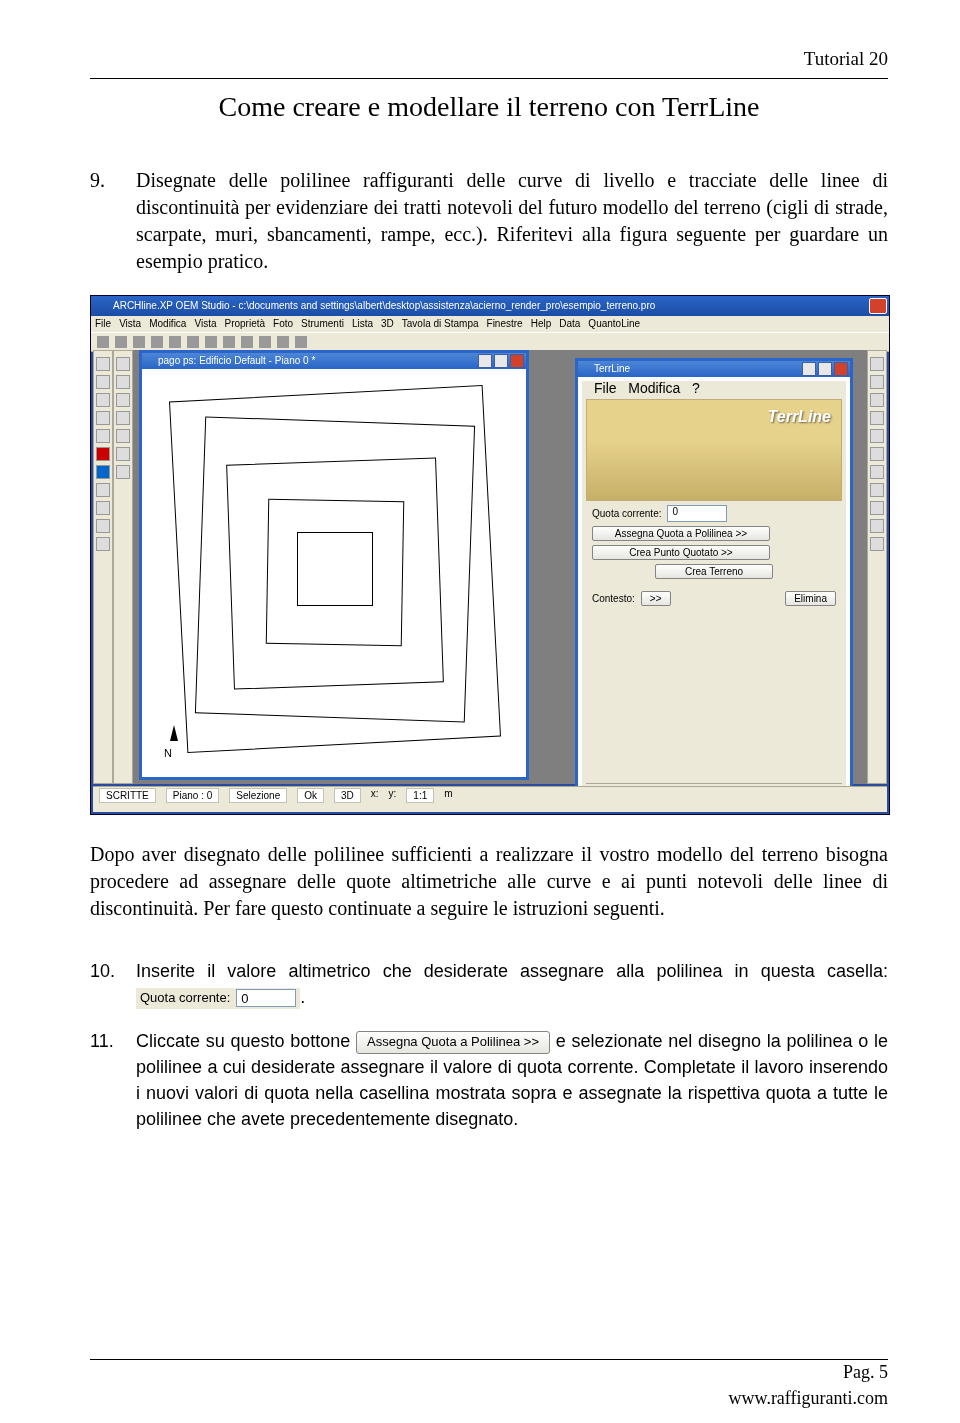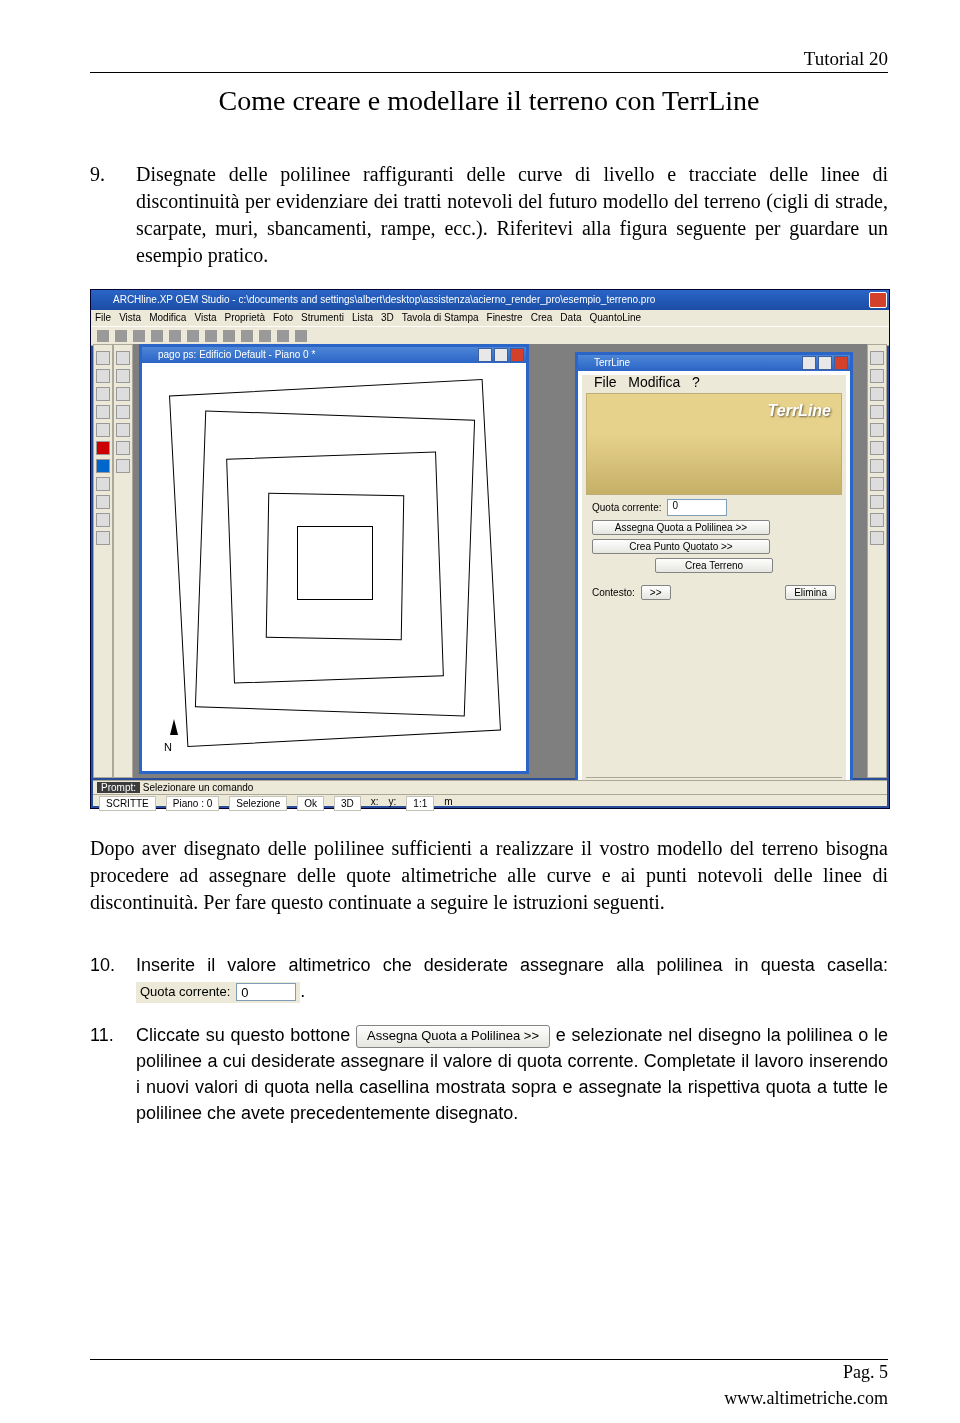--- a/index.html
+++ b/index.html
@@ -13,21 +13,21 @@
     min-height: 1423px;
     margin: 0 auto;
     padding: 48px 72px 40px 90px;
     box-sizing: border-box;
     position: relative;
   }
   .header-bar {
     border-bottom: 1px solid #000;
     text-align: right;
     font-size: 19px;
-    padding-bottom: 2px;
+    padding-bottom: 8px;
     margin-bottom: 12px;
   }
   .title {
     text-align: center;
     font-size: 28px;
     margin: 10px 0 44px 0;
   }
   .step9 {
     display: flex;
     align-items: flex-start;
@@ -238,21 +238,21 @@
       <span>Vista</span>
       <span>Modifica</span>
       <span>Vista</span>
       <span>Proprietà</span>
       <span>Foto</span>
       <span>Strumenti</span>
       <span>Lista</span>
       <span>3D</span>
       <span>Tavola di Stampa</span>
       <span>Finestre</span>
-      <span>Crea</span>
+      <span>Help</span>
       <span>Data</span>
       <span>QuantoLine</span>
     </div>
     <div class="toolbar">
       <span class="tbicon"></span>
       <span class="tbicon"></span>
       <span class="tbicon"></span>
       <span class="tbicon"></span>
       <span class="tbicon"></span>
       <span class="tbicon"></span>
@@ -363,24 +363,20 @@
         <span class="dockbtn"></span>
         <span class="dockbtn"></span>
         <span class="dockbtn"></span>
         <span class="dockbtn"></span>
         <span class="dockbtn"></span>
         <span class="dockbtn"></span>
       </div>
     </div>
 
     <div class="footer">
-      <div class="promptline">
-        <span class="prlabel">Prompt:</span>
-        <span>Selezionare un comando</span>
-      </div>
       <div class="statusline">
         <span class="stcell">SCRITTE</span>
         <span class="stcell">Piano : 0</span>
         <span class="stcell">Selezione</span>
         <span class="stcell">Ok</span>
         <span class="stcell">3D</span>
         <span>x:</span>
         <span>y:</span>
         <span class="stcell">1:1</span>
         <span>m</span>
@@ -406,14 +402,14 @@
       <div class="snum">11.</div>
       <div class="sbody">
         <span>Cliccate su questo bottone </span>
         <span class="inline-button">Assegna Quota a Polilinea &gt;&gt;</span>
         <span> e selezionate nel disegno la polilinea o le polilinee a cui desiderate assegnare il valore di quota corrente. Completate il lavoro inserendo i nuovi valori di quota nella casellina mostrata sopra e assegnate la rispettiva quota a tutte le polilinee che avete precedentemente disegnato.</span>
       </div>
     </div>
   </div>
 
   <div class="pgfooter">Pag. 5</div>
-  <div class="url">www.altimetriche.com</div>
+  <div class="url">www.raffiguranti.com</div>
 </div>
 
 </body></html>

